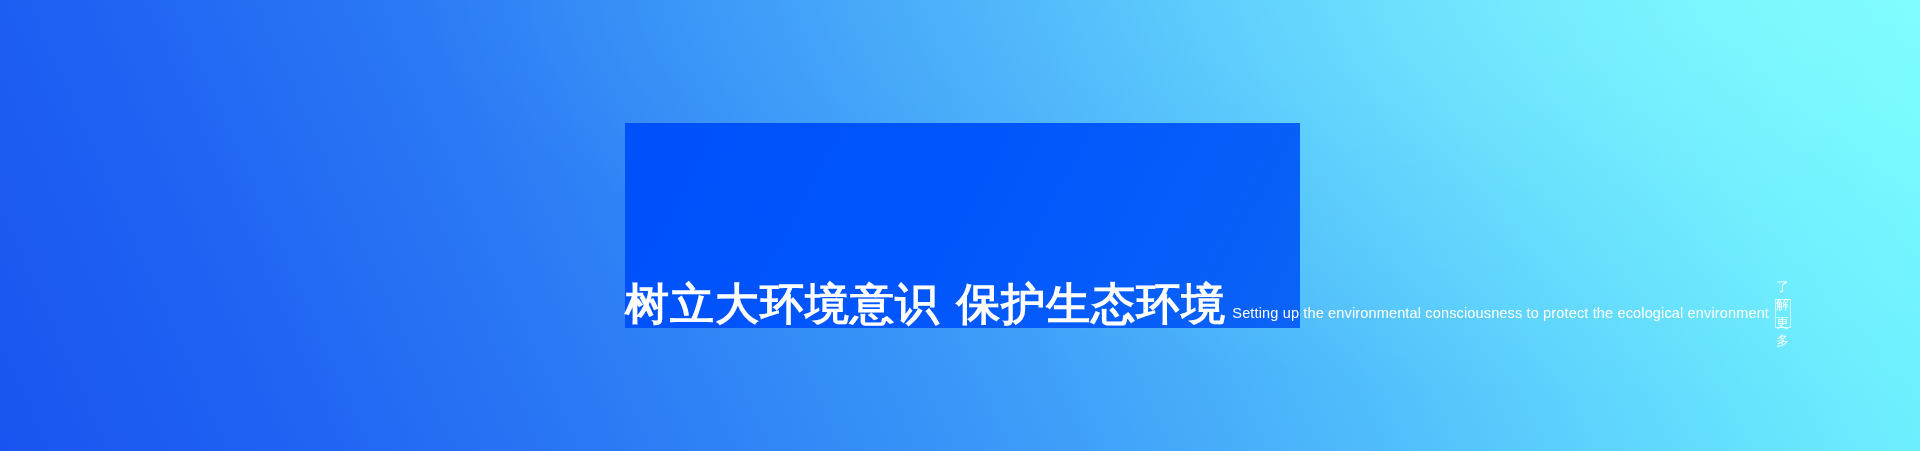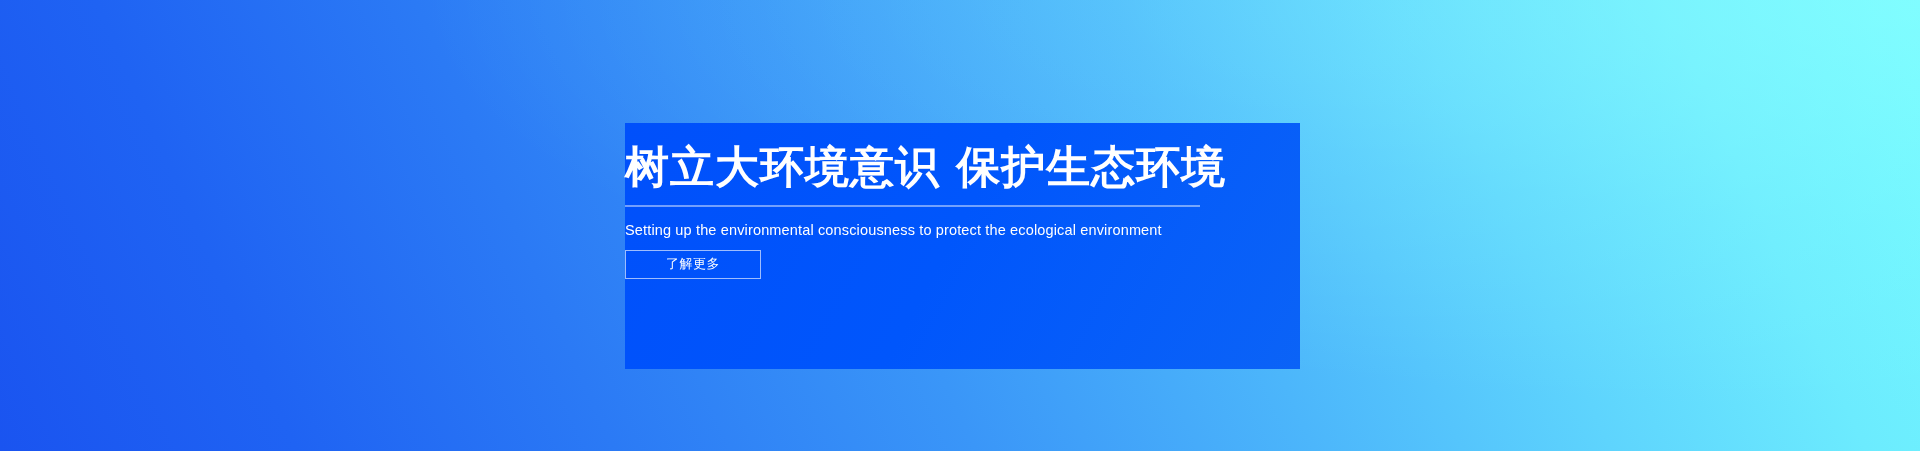--- a/index.html
+++ b/index.html
@@ -41,26 +41,26 @@
         rgba(140, 255, 255, 0.0) 65%);
     pointer-events: none;
   }
 
   
   .panel {
     position: absolute;
     left: 625px;
     top: 123px;
     width: 675px;
-    height: 246px;
+    height: 205px;
     background: linear-gradient(118deg, #0050fb 0%, #0056fc 48%, #0b63f7 100%);
     box-sizing: border-box;
     display: flex;
-    flex-direction: column;
-    align-items: flex-start;
+    flex-direction: row;
+    align-items: flex-end;
   }
 
   
   .headline {
     margin: 0;
     padding-top: 20px;
     font-size: 44px;
     line-height: 1.08;
     font-weight: 700;
     color: #ffffff;
@@ -73,21 +73,21 @@
   
   .divider {
     width: 575px;
     height: 2px;
     margin-top: 14px;
     background: rgba(255, 255, 255, 0.45);
   }
 
   
   .subtitle {
-    margin: 0;
+    margin: 6px;
     padding-top: 15px;
     font-size: 14.5px;
     line-height: 1.2;
     font-weight: 400;
     color: #ffffff;
     letter-spacing: 0.15px;
     white-space: nowrap;
     text-align: center;
   }
 

